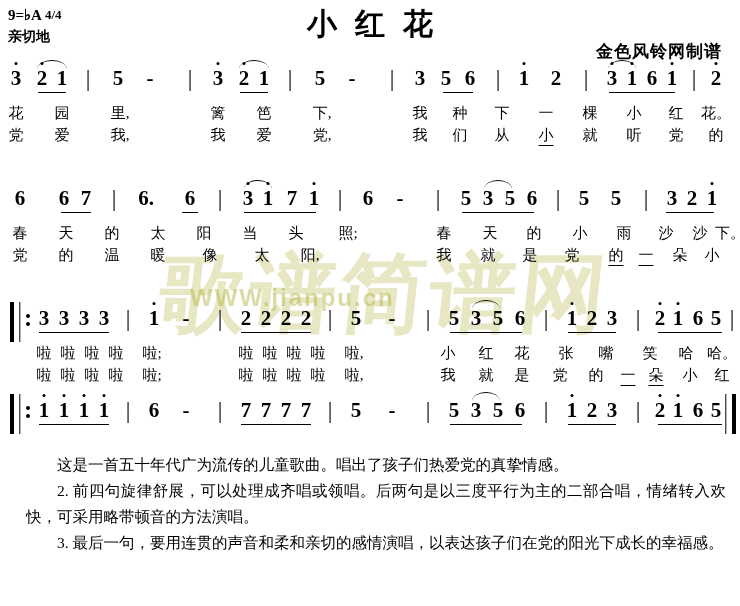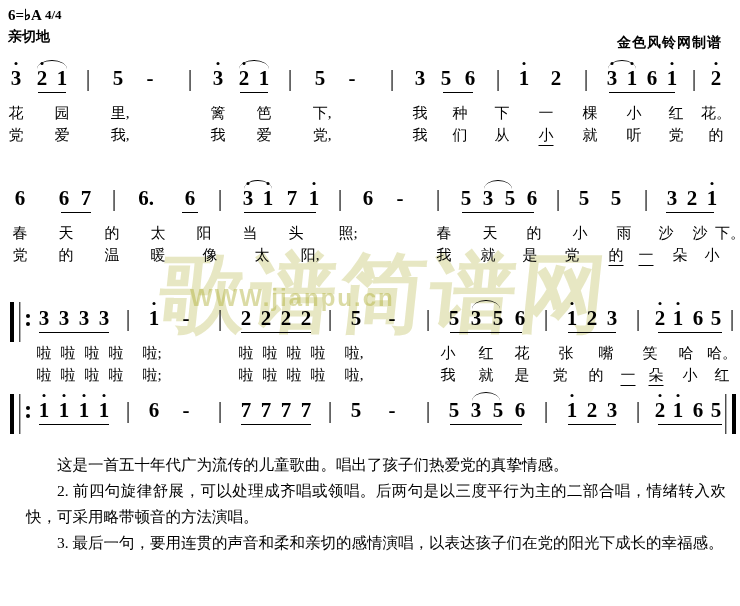--- a/index.html
+++ b/index.html
@@ -30,22 +30,22 @@
     text-align:center;
     font-size:30px;font-weight:bold;
     letter-spacing:18px;
     text-indent:18px;
   }
   .credit1{
     position:absolute;right:18px;top:10px;
     font-size:15px;font-weight:bold;letter-spacing:6px;
   }
   .credit2{
-    position:absolute;right:18px;top:34px;
-    font-size:14px;font-weight:bold;letter-spacing:1px;
+    position:absolute;right:18px;top:40px;
+    font-size:17px;font-weight:bold;letter-spacing:1px;
   }
 
   
   .watermark{
     position:absolute;left:160px;top:236px;
     font-size:86px;font-weight:bold;
     color:rgba(176,176,56,0.30);
     letter-spacing:4px;
     transform:skewX(-6deg);
     pointer-events:none;
@@ -134,24 +134,25 @@
     text-align:justify;
   }
   .notes-text p{margin:0;text-indent:2em;}
 </style>
 </head>
 <body>
 
 <div class="sheet">
 
   <div class="key-sig">
-    <span>6=♭A</span>
+    <span>9=♭A</span>
     <span class="frac">4/4</span>
   </div>
   <div class="tempo-mark">亲切地</div>
+  <div class="title">小红花</div>
   <div class="credit2">金色风铃网制谱</div>
 
   <div class="watermark">歌谱简谱网</div>
   <div class="watermark2">WWW.jianpu.cn</div>
 
   <div class="system" style="top:66px;">
     <div class="notes-row">
       <span class="tok" style="left:16px;">3</span>
       <span class="dotup" style="left:16px;top:-4px;"></span>
       <span class="tok" style="left:42px;">2</span>

